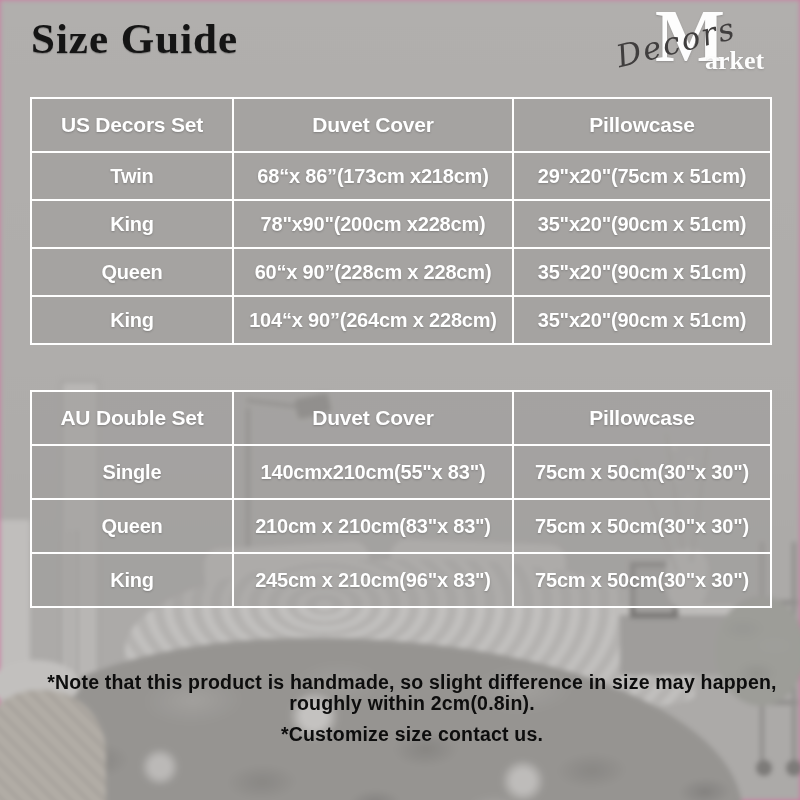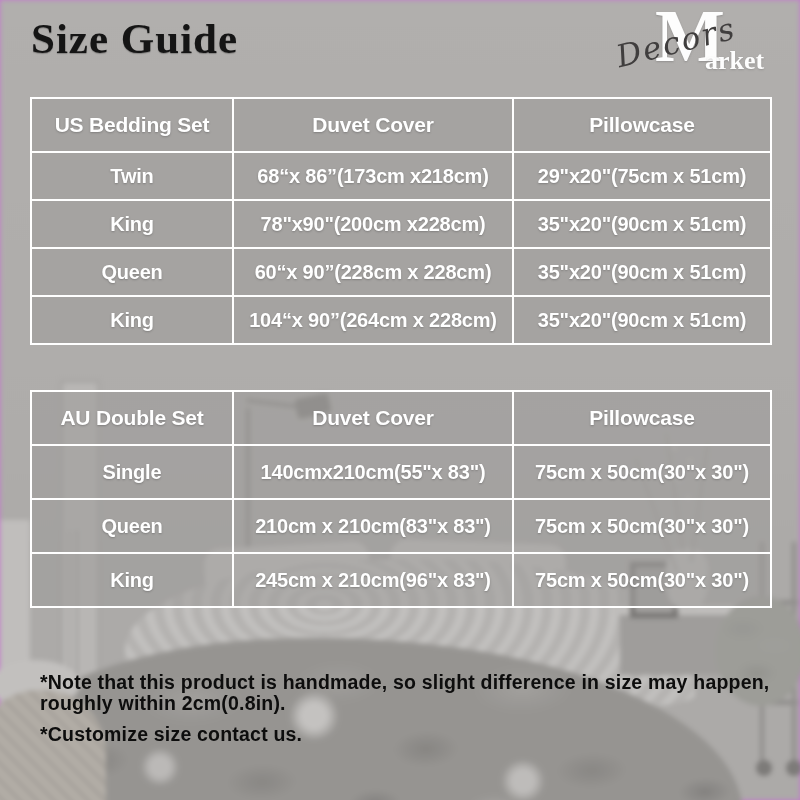--- a/index.html
+++ b/index.html
@@ -1,17 +1,17 @@
 <!DOCTYPE html>
 <html><head>
 <meta charset="utf-8">
 <style>
   html,body{margin:0;padding:0;background:#888;}
   .canvas{position:relative;width:800px;height:800px;overflow:hidden;
-          font-family:"Liberation Sans",sans-serif;background:#d946ef;}
+          font-family:"Liberation Sans",sans-serif;background:#ec4899;}
 
   
   .scene{position:absolute;inset:0;filter:blur(2.5px);}
   .scene *{position:absolute;}
   .wall{inset:0;background:linear-gradient(#b3b1af 0%,#aeacaa 55%,#a9a7a5 70%);}
   .left-light{left:0;top:520px;width:30px;height:230px;background:#d3d1cf;}
   .mirror-frame{left:60px;top:380px;width:34px;height:330px;background:#c3c1bf;border:3px solid #a09e9c;}
   .pole-shine{left:69px;top:530px;width:9px;height:240px;background:linear-gradient(90deg,#8a8886,#d8d6d4 40%,#8a8886);}
   .lamp-pole{left:246px;top:408px;width:4px;height:285px;background:#6b6967;}
   .lamp-arm{left:246px;top:402px;width:62px;height:4px;background:#6b6967;transform:rotate(7deg);}
@@ -96,21 +96,21 @@
         text-shadow:0 1px 2px rgba(60,60,60,.35);overflow:hidden;white-space:nowrap;}
   table.size-table th{font-size:21px;height:50px;}
   table.size-table td{font-size:20px;}
   .table-us{top:97px;}
   .table-au{top:390px;}
   .table-us td{height:44px;}
   .table-au td{height:50px;}
 
   .notes{position:absolute;left:32px;top:672px;width:752px;color:#0d0d0d;
          font-weight:700;font-size:19.5px;line-height:21px;letter-spacing:.2px;}
-  .note{margin:0 0 10px 8px;white-space:pre-line;}
+  .note{margin:0 0 10px 8px;white-space:pre-line;text-align:center;}
 </style>
 </head>
 <body>
 
 <div class="canvas">
 
   <div class="scene">
     <div class="wall"></div>
     <div class="left-light"></div>
     <div class="mirror-frame"></div>
@@ -155,21 +155,21 @@
     </div>
 
     <table class="size-table table-us">
       <colgroup>
         <col style="width:202px">
           <col style="width:280px">
           <col style="width:258px">
       </colgroup>
     <thead>
           <tr>
-            <th>US Bedding Set</th>
+            <th>US Decors Set</th>
             <th>Duvet Cover</th>
             <th>Pillowcase</th>
           </tr>
         </thead>
         <tbody>
           <tr>
             <td>Twin</td>
             <td>68“x 86”(173cm x218cm)</td>
             <td>29"x20"(75cm x 51cm)</td>
           </tr>

